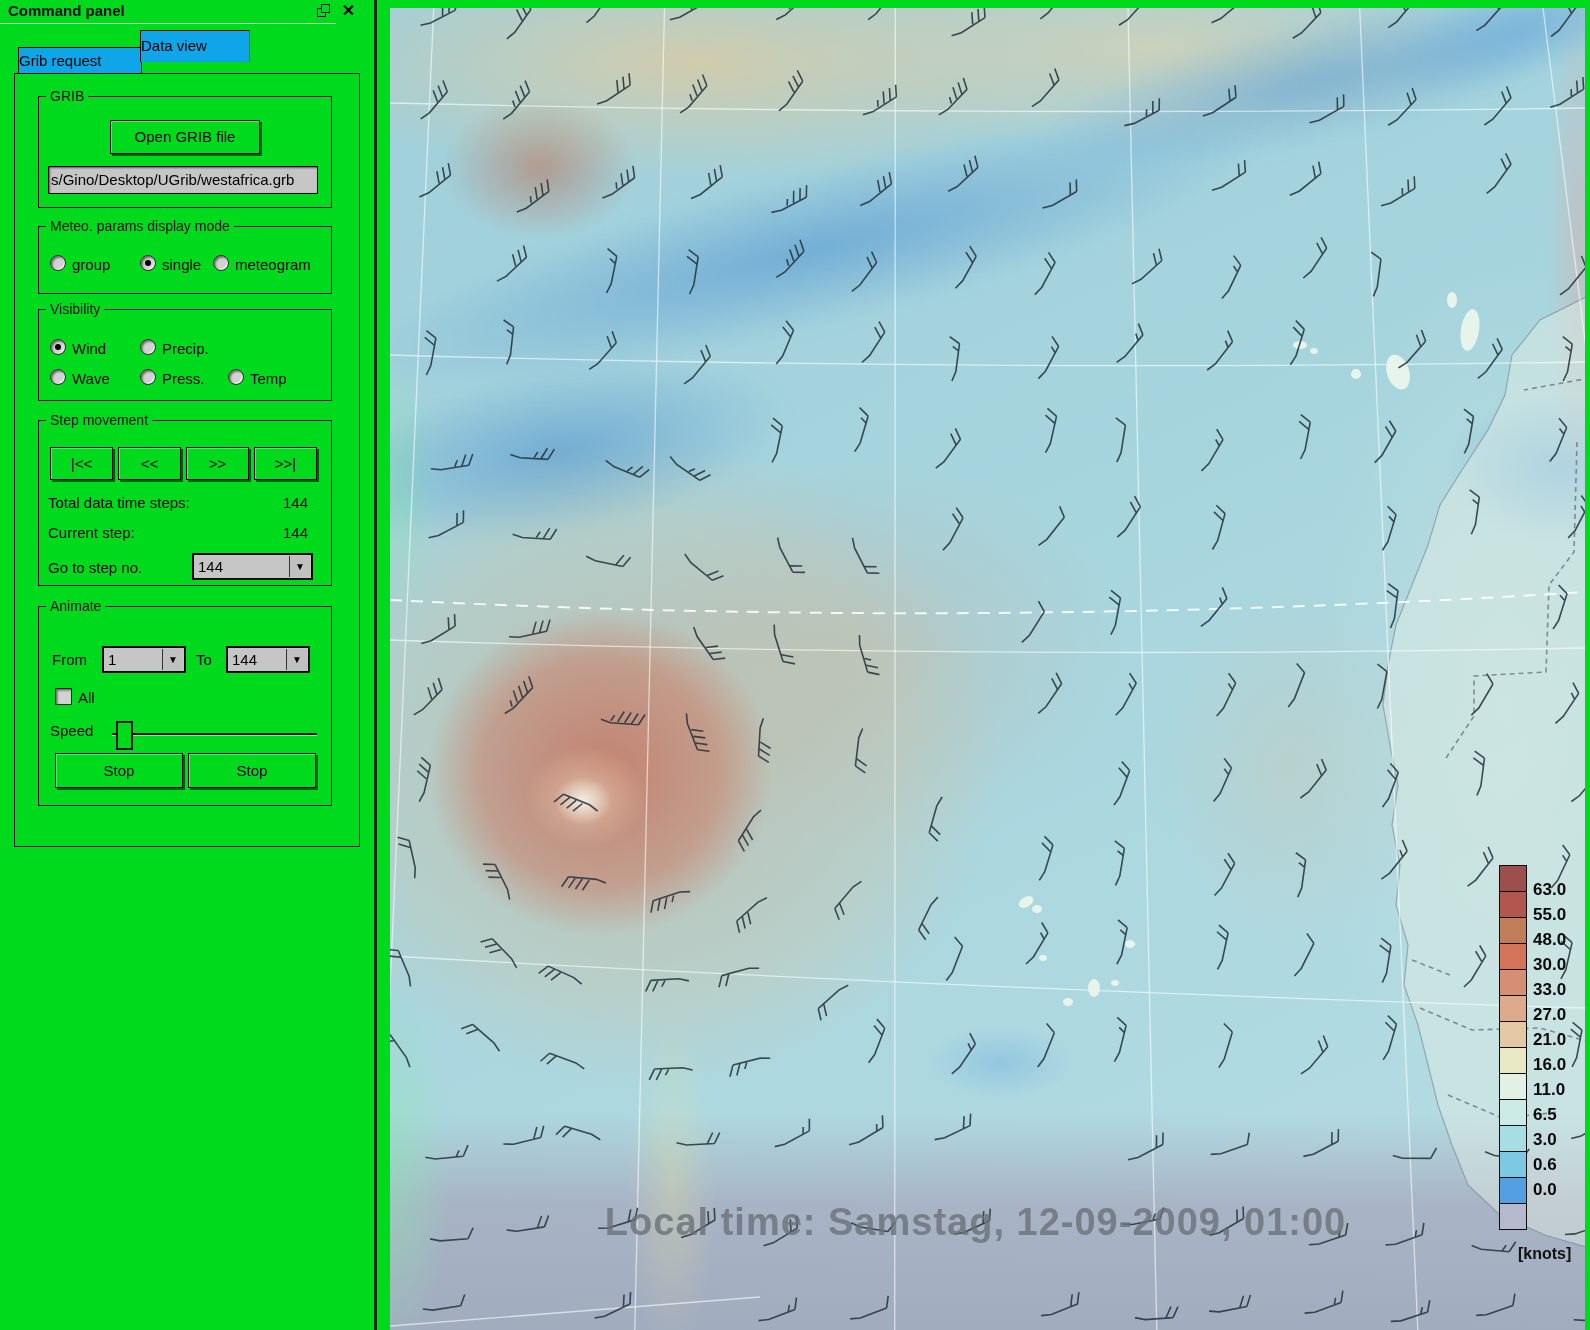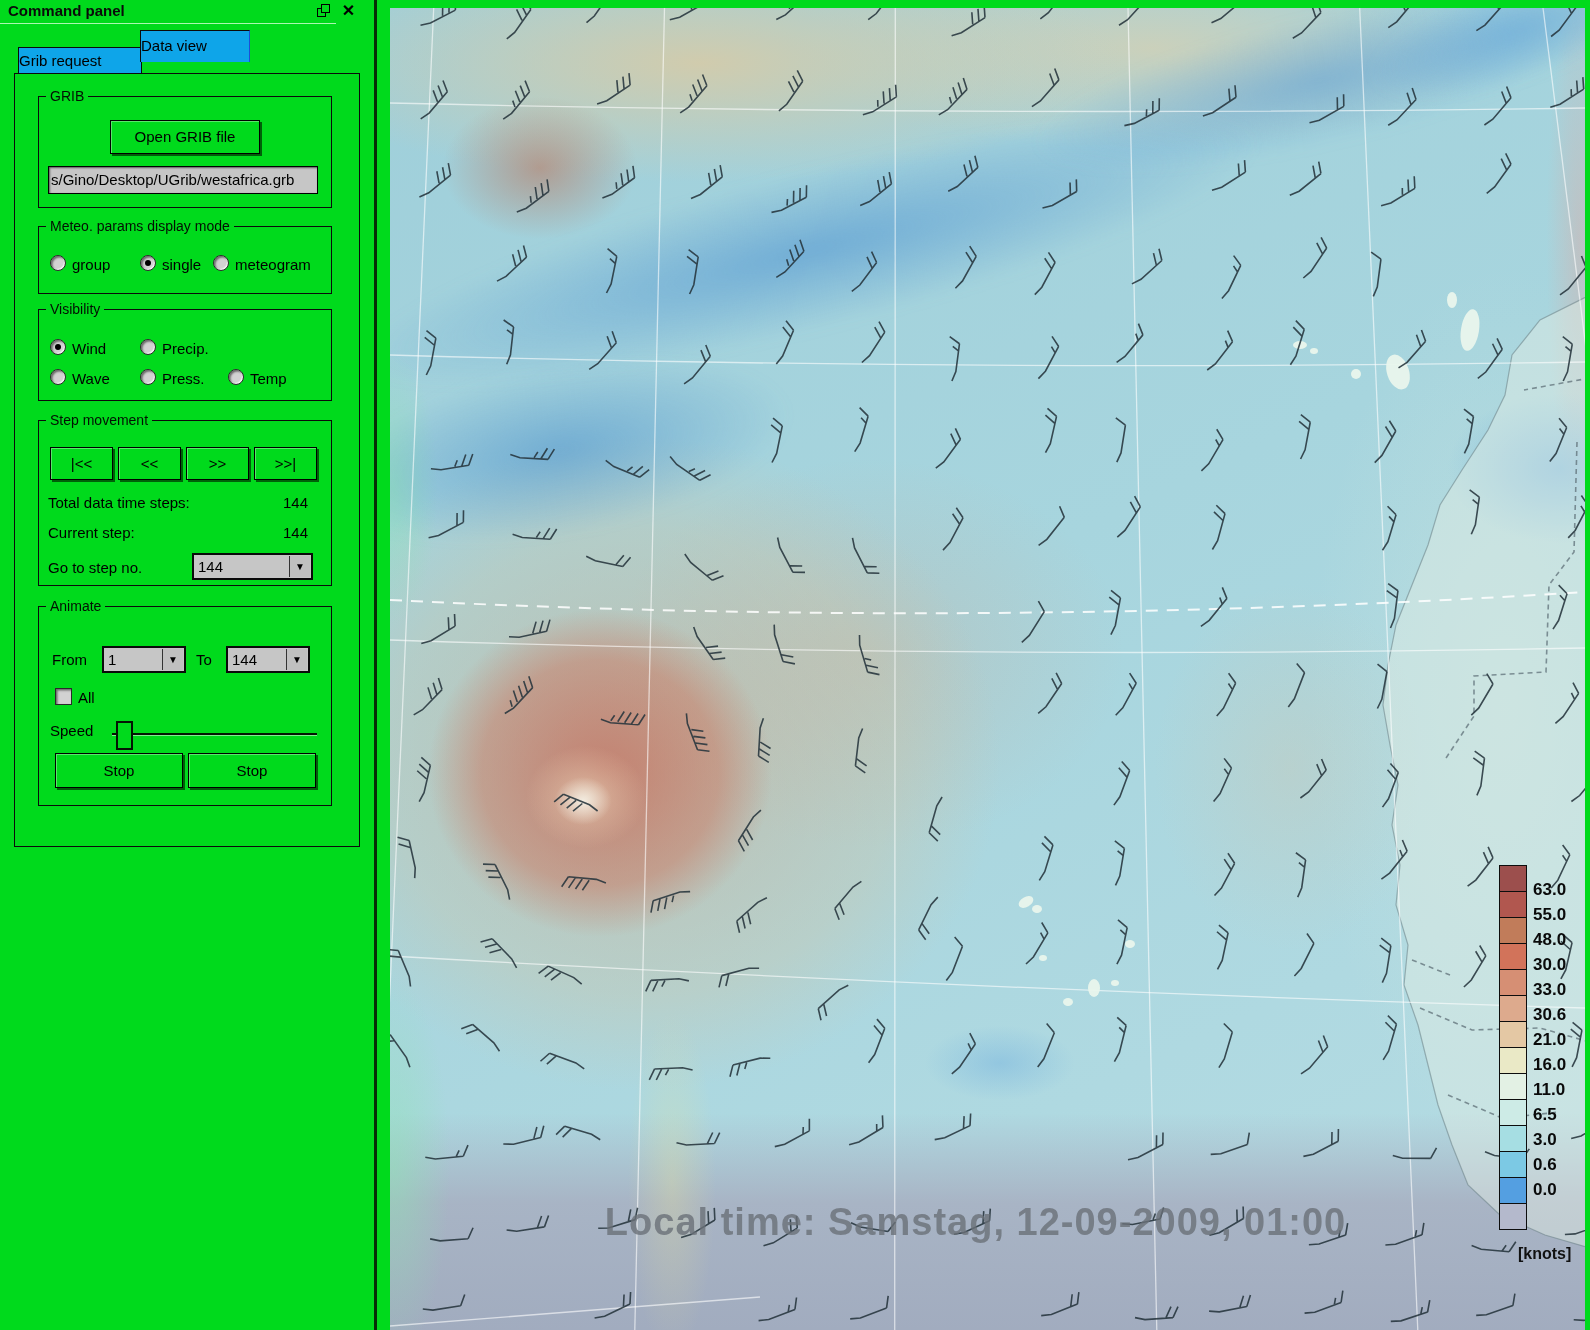--- a/index.html
+++ b/index.html
@@ -467,21 +467,21 @@
       <div class="cell" style="background: rgb(124, 201, 228);"></div>
       <div class="cell" style="background: rgb(84, 159, 225);"></div>
       <div class="cell" style="background: rgb(180, 185, 204);"></div>
     </div>
   <div id="legend-labels">
       <span class="legend-label" style="left: 1143px; top: 872px;">63.0</span>
       <span class="legend-label" style="left: 1143px; top: 897px;">55.0</span>
       <span class="legend-label" style="left: 1143px; top: 922px;">48.0</span>
       <span class="legend-label" style="left: 1143px; top: 947px;">30.0</span>
       <span class="legend-label" style="left: 1143px; top: 972px;">33.0</span>
-      <span class="legend-label" style="left: 1143px; top: 997px;">30.6</span>
+      <span class="legend-label" style="left: 1143px; top: 997px;">27.0</span>
       <span class="legend-label" style="left: 1143px; top: 1022px;">21.0</span>
       <span class="legend-label" style="left: 1143px; top: 1047px;">16.0</span>
       <span class="legend-label" style="left: 1143px; top: 1072px;">11.0</span>
       <span class="legend-label" style="left: 1143px; top: 1097px;">6.5</span>
       <span class="legend-label" style="left: 1143px; top: 1122px;">3.0</span>
       <span class="legend-label" style="left: 1143px; top: 1147px;">0.6</span>
       <span class="legend-label" style="left: 1143px; top: 1172px;">0.0</span>
     </div>
   <div class="knots">[knots]</div>
 </div>

